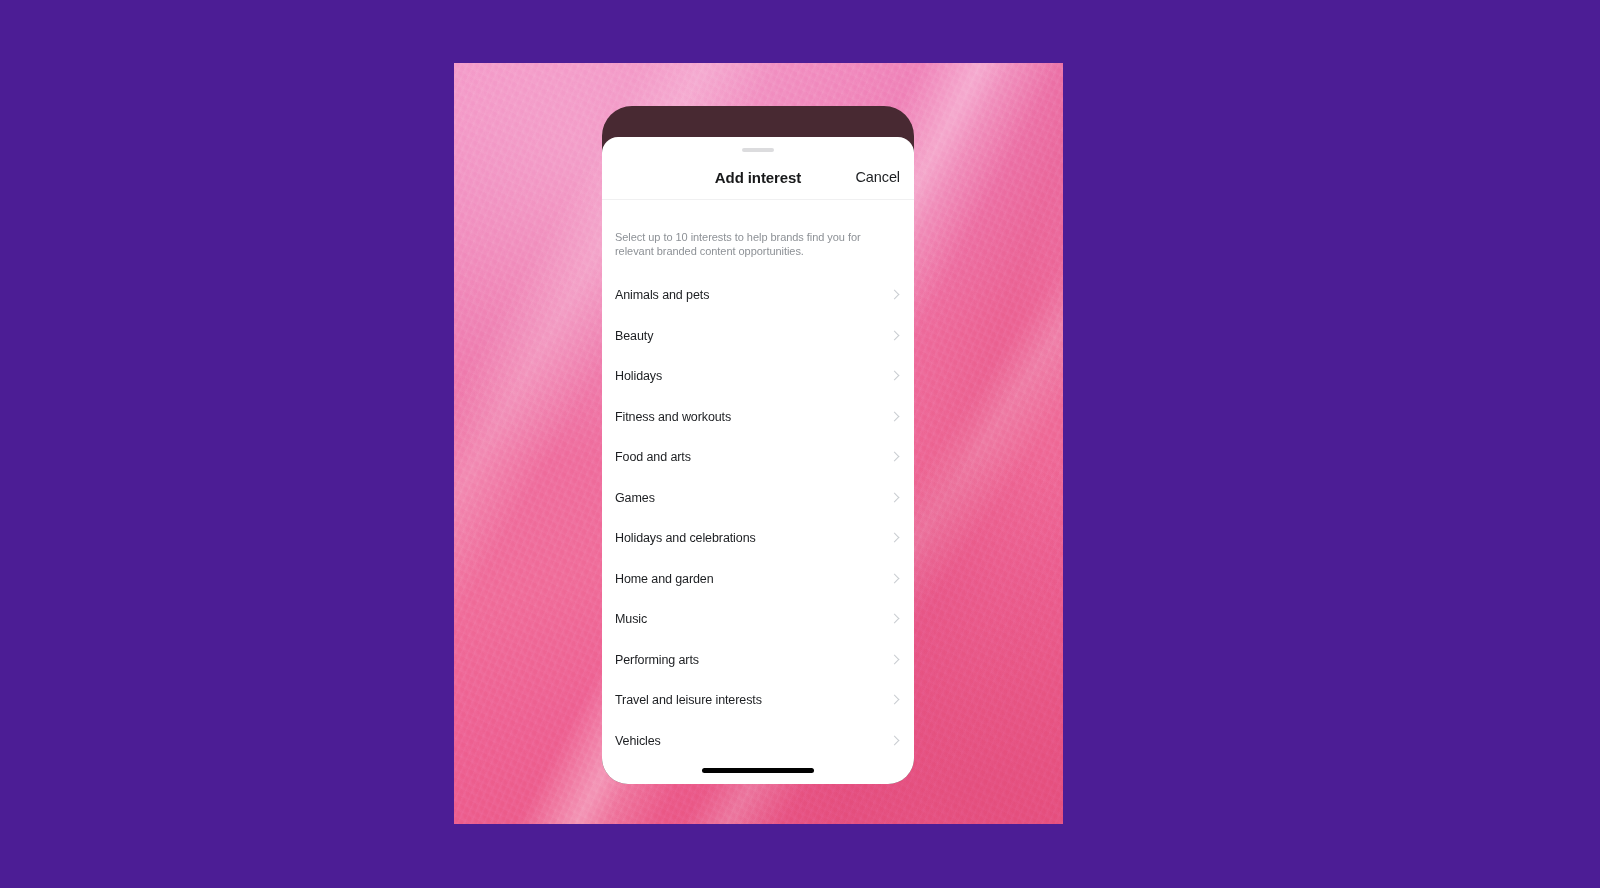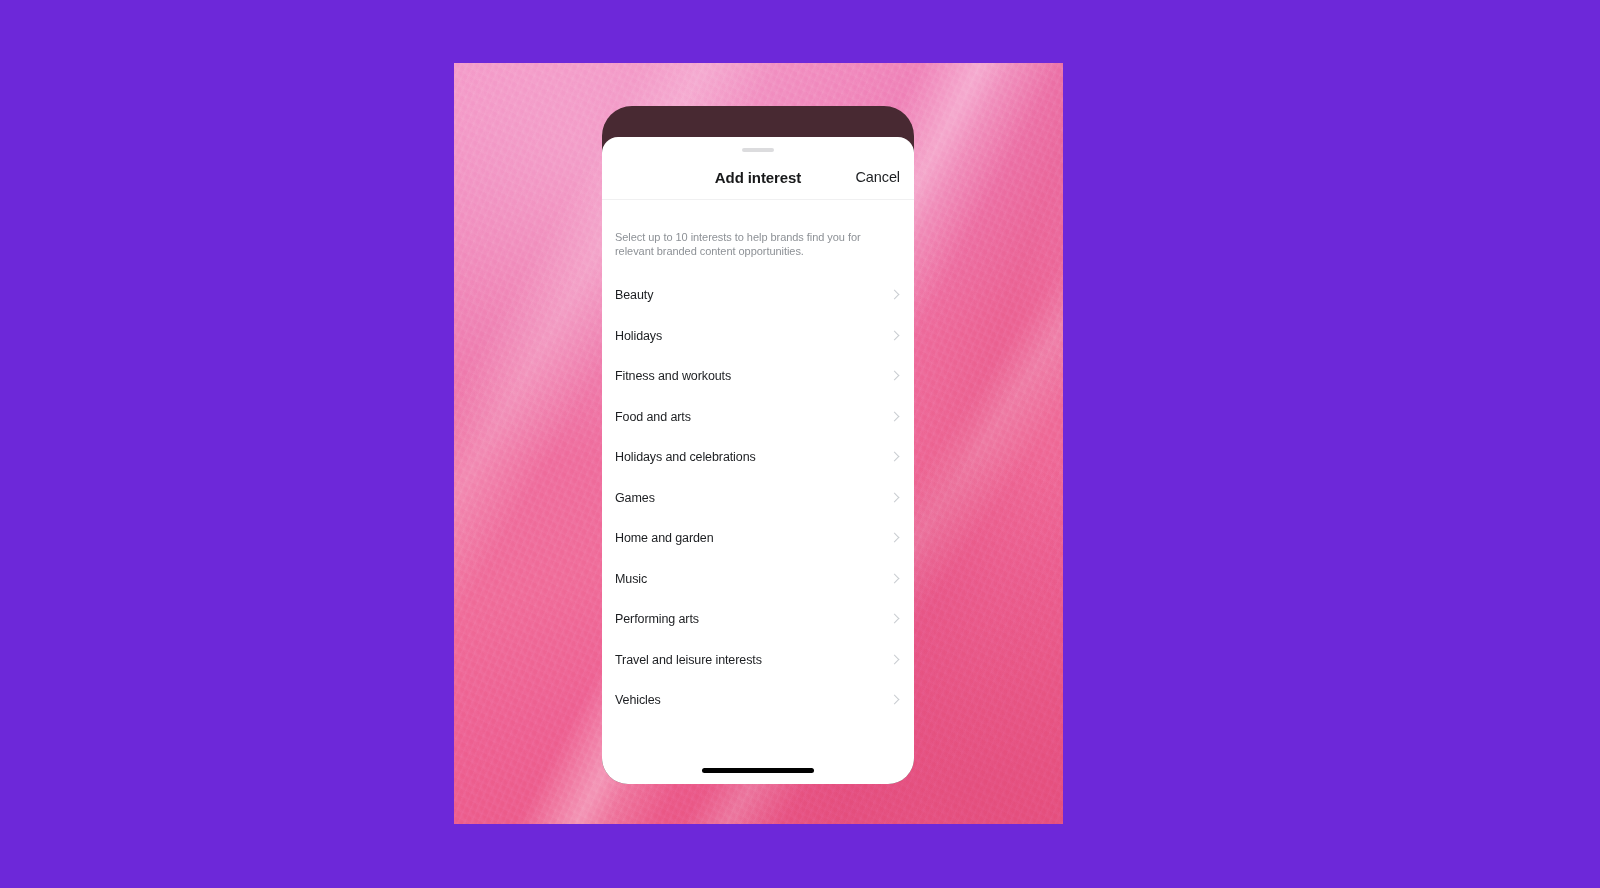--- a/index.html
+++ b/index.html
@@ -9,21 +9,21 @@
     height: 888px;
     background: #ffffff;
     overflow: hidden;
     font-family: "Liberation Sans", sans-serif;
   }
 
   #root {
     position: relative;
     width: 1600px;
     height: 888px;
-    background: #6d28d9;
+    background: #4c1d95;
   }
 
   
   .backdrop {
     position: absolute;
     left: 454px;
     top: 63px;
     width: 609px;
     height: 761px;
     overflow: hidden;
@@ -249,41 +249,45 @@
         <div class="sheet-title">Add interest</div>
         <button class="cancel-btn">Cancel</button>
       </div>
 
       <div class="header-divider"></div>
 
       <div class="subtitle">Select up to 10 interests to help brands find you for relevant branded content opportunities.</div>
 
       <div class="interest-list" id="interest-list">
           <div class="interest-row">
+            <span class="interest-label">Animals and pets</span>
+            <span class="chev"></span>
+          </div>
+          <div class="interest-row">
             <span class="interest-label">Beauty</span>
             <span class="chev"></span>
           </div>
           <div class="interest-row">
             <span class="interest-label">Holidays</span>
             <span class="chev"></span>
           </div>
           <div class="interest-row">
             <span class="interest-label">Fitness and workouts</span>
             <span class="chev"></span>
           </div>
           <div class="interest-row">
             <span class="interest-label">Food and arts</span>
             <span class="chev"></span>
           </div>
           <div class="interest-row">
+            <span class="interest-label">Games</span>
+            <span class="chev"></span>
+          </div>
+          <div class="interest-row">
             <span class="interest-label">Holidays and celebrations</span>
-            <span class="chev"></span>
-          </div>
-          <div class="interest-row">
-            <span class="interest-label">Games</span>
             <span class="chev"></span>
           </div>
           <div class="interest-row">
             <span class="interest-label">Home and garden</span>
             <span class="chev"></span>
           </div>
           <div class="interest-row">
             <span class="interest-label">Music</span>
             <span class="chev"></span>
           </div>

